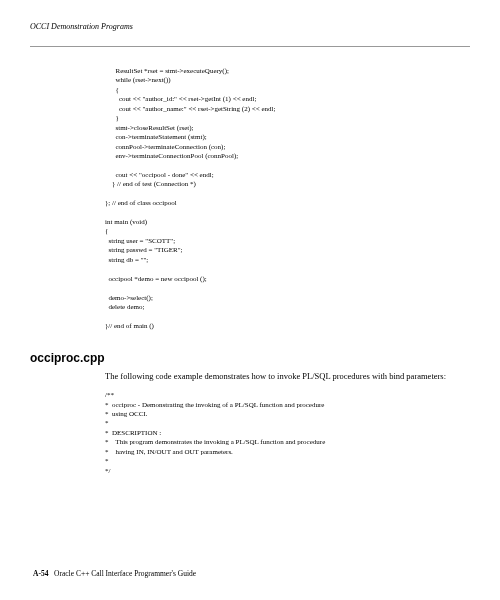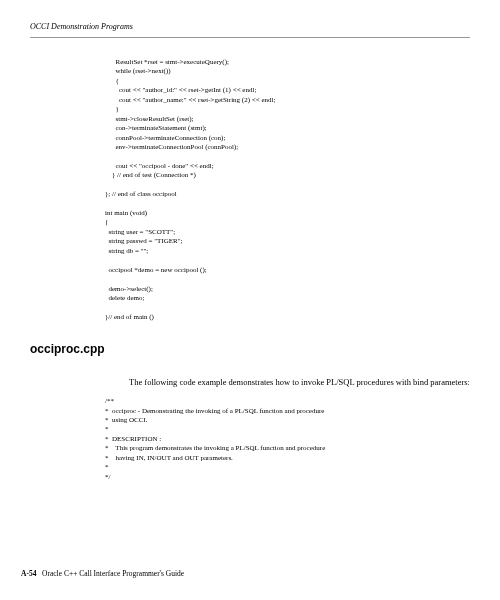--- a/index.html
+++ b/index.html
@@ -13,50 +13,49 @@
       background: #fff;
       font-family: Georgia, 'Times New Roman', serif;
       padding: 22px 30px;
       font-size: 8px;
       color: #000;
       overflow: hidden;
     }
     .header {
       font-size: 8px;
       font-style: italic;
-      padding-bottom: 6px;
+      padding-bottom: 15px;
       border-bottom: 1px solid #999;
       margin-bottom: 20px;
     }
     .code-block {
       font-family: Liberation Serif, serif;
       font-size: 7px;
       line-height: 1.35;
       white-space: pre;
       margin-left: 75px;
       margin-bottom: 20px;
     }
     .section-heading {
       font-family: Arial, Helvetica, sans-serif;
       font-weight: bold;
       font-size: 12px;
       margin-top: 8px;
-      margin-bottom: 21px;
+      margin-bottom: 6px;
     }
     .description {
       font-size: 8.5px;
       line-height: 1.4;
       margin-left: 75px;
       margin-bottom: 8px;
-      text-align: right;
     }
     .footer {
       position: absolute;
       bottom: 22px;
-      left: 21px;
+      left: 33px;
       font-size: 7.5px;
     }
     .footer-bold {
       font-weight: bold;
     }
   </style>
 </head>
 <body>
 
 <div class="header">OCCI Demonstration Programs</div>

